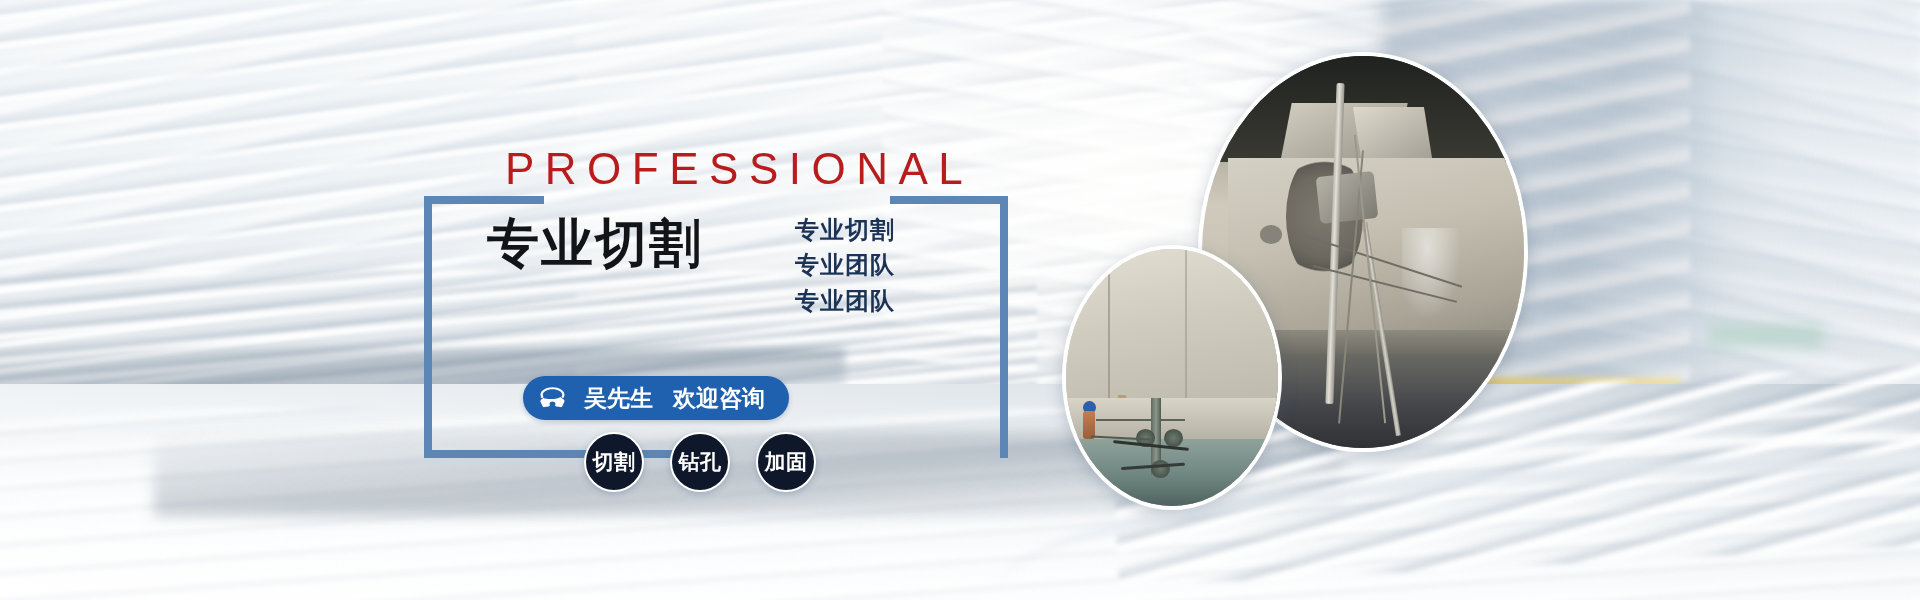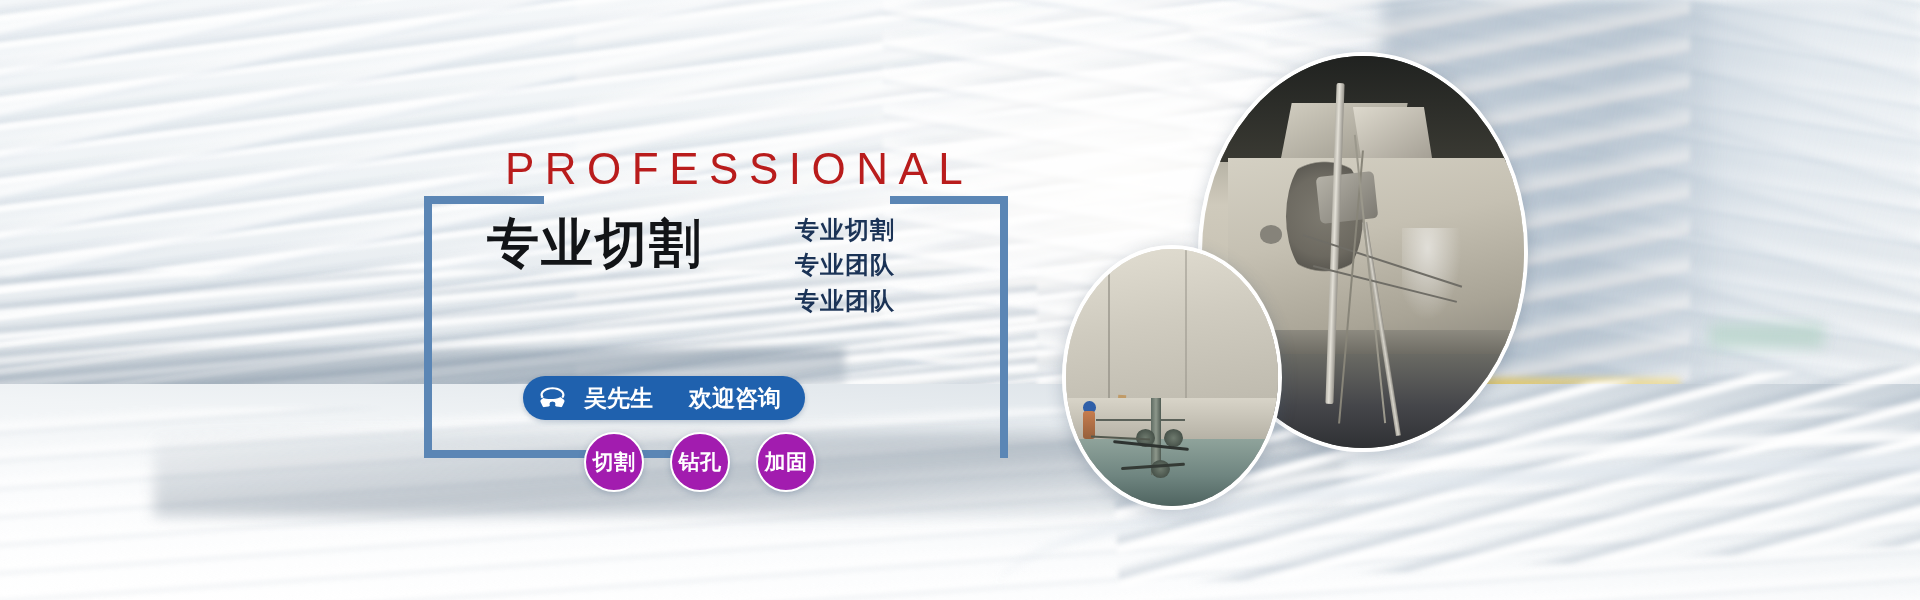--- a/index.html
+++ b/index.html
@@ -269,32 +269,32 @@
     letter-spacing:.4px; white-space:nowrap;
     font-family:"DejaVu Sans","Liberation Sans",sans-serif;
   }
   .phone-pill .tel-name{
     color:#ffffff; font-size:23px; font-weight:700;
     white-space:nowrap; margin-left:6px;
     font-family:"DejaVu Sans","Liberation Sans",sans-serif;
   }
   .phone-pill .tel-cta{
     color:#ffffff; font-size:23px; font-weight:700;
-    white-space:nowrap; margin-left:24px;
+    white-space:nowrap; margin-left:8px;
     font-family:"DejaVu Sans","Liberation Sans",sans-serif;
   }
 
   
   .services{
     position:absolute; left:584px; top:432px;
     display:flex; gap:26px;
   }
   .svc{
     width:60px; height:60px; border-radius:50%;
-    background:#a21caf;
+    background:#0f172a;
     border:2px solid #ffffff;
     display:flex; align-items:center; justify-content:center;
     color:#ffffff; font-size:21px; font-weight:700;
     letter-spacing:.5px;
     box-shadow:0 2px 6px rgba(60,90,125,.28);
     font-family:"DejaVu Sans","Liberation Sans",sans-serif;
     text-align:center;
   }
 
   

